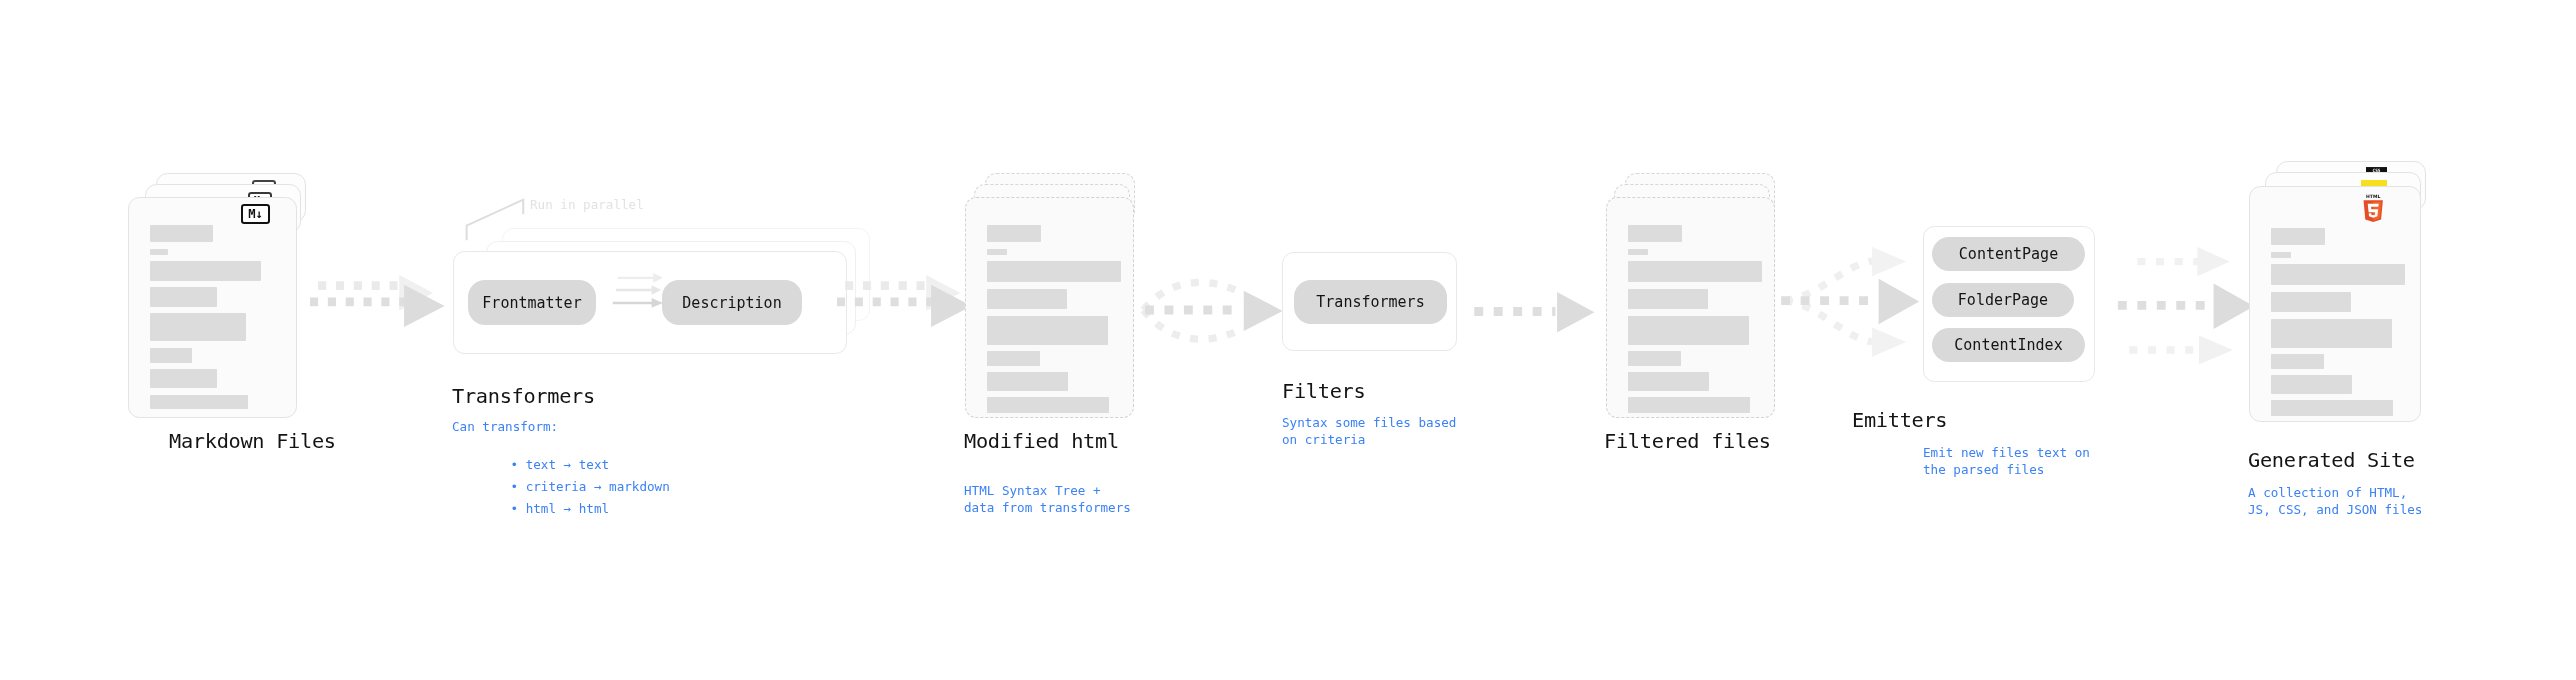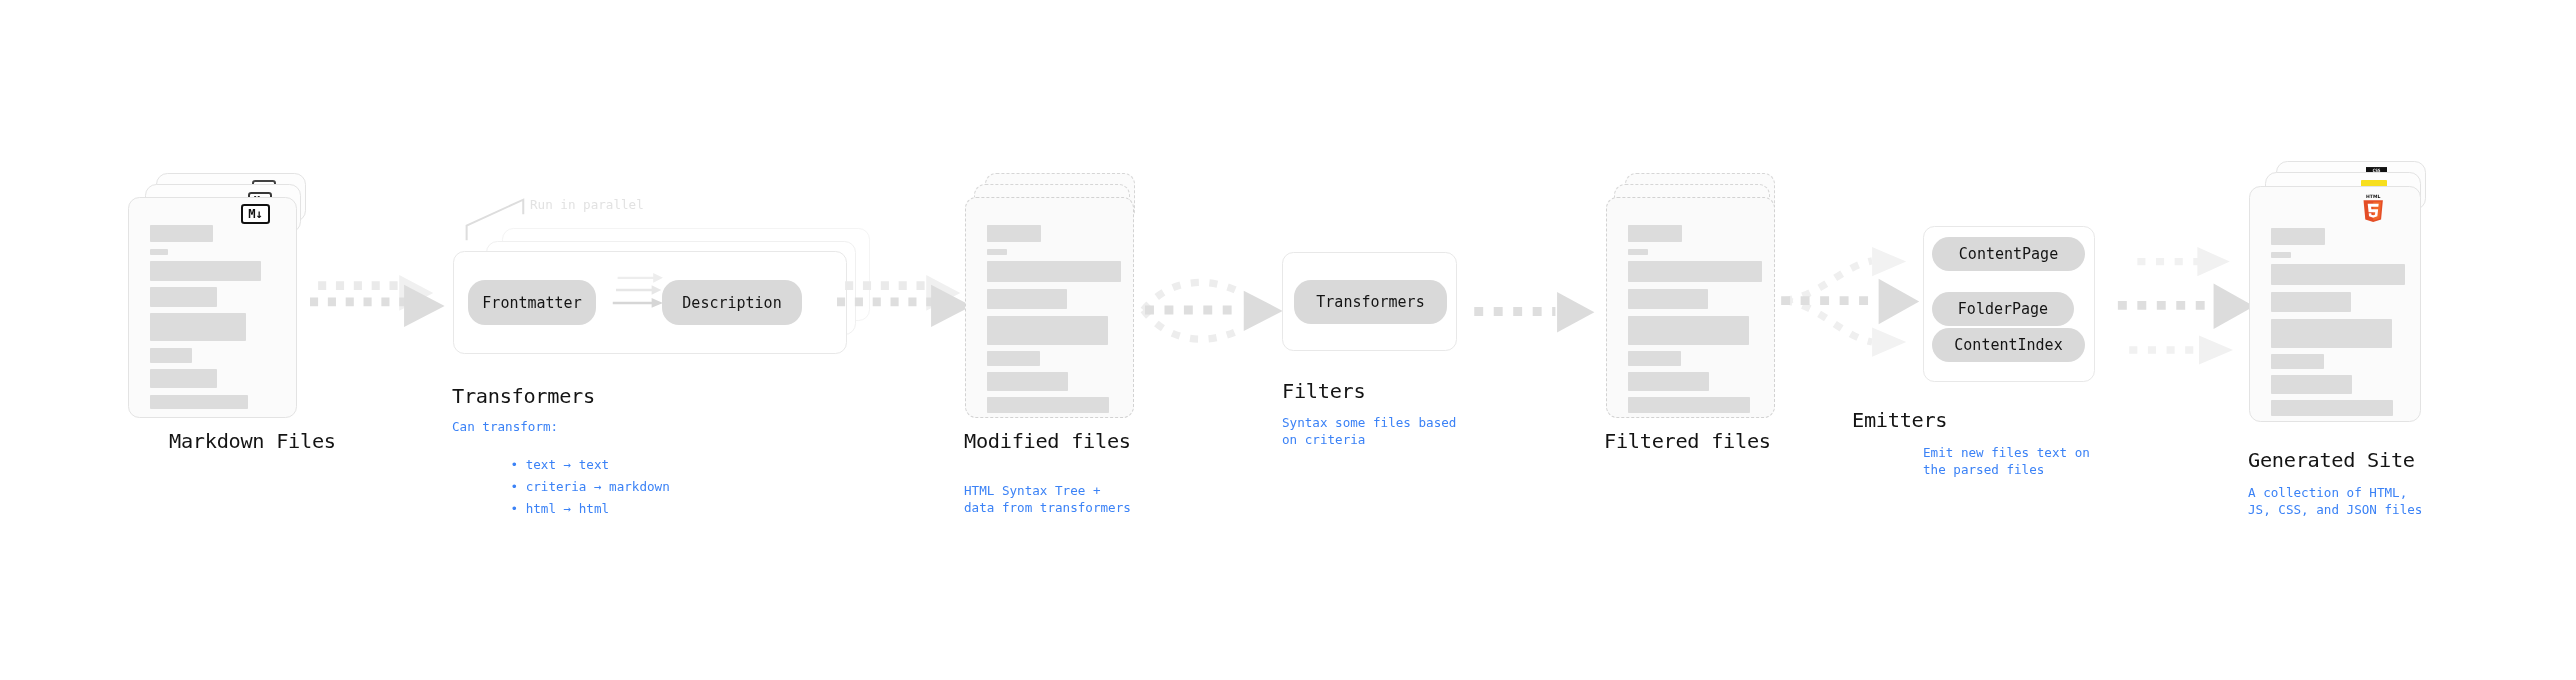--- a/index.html
+++ b/index.html
@@ -162,21 +162,21 @@
     <div class="filecard dashed" style="left:965px;top:197px;">
       <div class="line" style="left:21px;top:27px;width:54px;height:17px;"></div>
       <div class="line" style="left:21px;top:51px;width:19.5px;height:5.7px;"></div>
       <div class="line" style="left:21px;top:63px;width:134px;height:21px;"></div>
       <div class="line" style="left:21px;top:91px;width:80px;height:19.5px;"></div>
       <div class="line" style="left:21px;top:118px;width:121px;height:29px;"></div>
       <div class="line" style="left:21px;top:153px;width:53px;height:14.6px;"></div>
       <div class="line" style="left:21px;top:174px;width:81px;height:18.7px;"></div>
       <div class="line" style="left:21px;top:199px;width:122px;height:16.3px;"></div>
     </div>
-    <div class="title" style="left:964px;top:429px;">Modified files</div>
+    <div class="title" style="left:964px;top:429px;">Modified html</div>
     <div class="sub" style="left:964px;top:465px;margin-top:17px;">HTML Syntax Tree +
 data from transformers</div>
   </div>
 
   <div class="arrow" style="left:1138px;top:268px;">
     <svg width="163" height="89" viewBox="0 0 200 110">
       <path d="M6,52 C40,10 90,12 126,30" stroke="#ededed" stroke-width="9" stroke-dasharray="10 13" fill="none"></path>
       <path d="M6,52 C40,96 90,94 126,76" stroke="#ededed" stroke-width="9" stroke-dasharray="10 13" fill="none"></path>
       <line x1="8" y1="52" x2="126" y2="52" stroke="#dedede" stroke-width="11" stroke-dasharray="11 13"></line>
       <polygon points="130,28 178,53 130,78" fill="#dcdcdc"></polygon>
@@ -221,21 +221,21 @@
       <path d="M10,82 C55,88 80,126 118,133" stroke="#efefef" stroke-width="9" stroke-dasharray="10 13" fill="none"></path>
       <polygon points="118,115 160,133 118,151" fill="#f2f2f2"></polygon>
       <line x1="6" y1="82" x2="124" y2="82" stroke="#dedede" stroke-width="11" stroke-dasharray="11 13"></line>
       <polygon points="126,55 176,83 126,111" fill="#dcdcdc"></polygon>
     </svg>
   </div>
 
   <div>
     <div class="panel" style="left:1923px;top:226px;width:172px;height:156px;"></div>
     <div class="chip" style="left:1932px;top:237px;width:153px;height:34px;">ContentPage</div>
-    <div class="chip" style="left:1932px;top:292px;width:142px;height:34px;">FolderPage</div>
+    <div class="chip" style="left:1932px;top:283px;width:142px;height:34px;">FolderPage</div>
     <div class="chip" style="left:1932px;top:328px;width:153px;height:34px;">ContentIndex</div>
     <div class="title" style="left:1852px;top:408px;">Emitters</div>
     <div class="sub" style="left:1923px;top:444px;">Emit new files text on
 the parsed files</div>
   </div>
 
   <div class="arrow" style="left:2111px;top:234px;">
     <svg width="163" height="146" viewBox="0 0 200 180">
       <line x1="32" y1="34" x2="108" y2="34" stroke="#f1f1f1" stroke-width="9" stroke-dasharray="10 13"></line>
       <polygon points="106,16 146,34 106,52" fill="#f1f1f1"></polygon>

